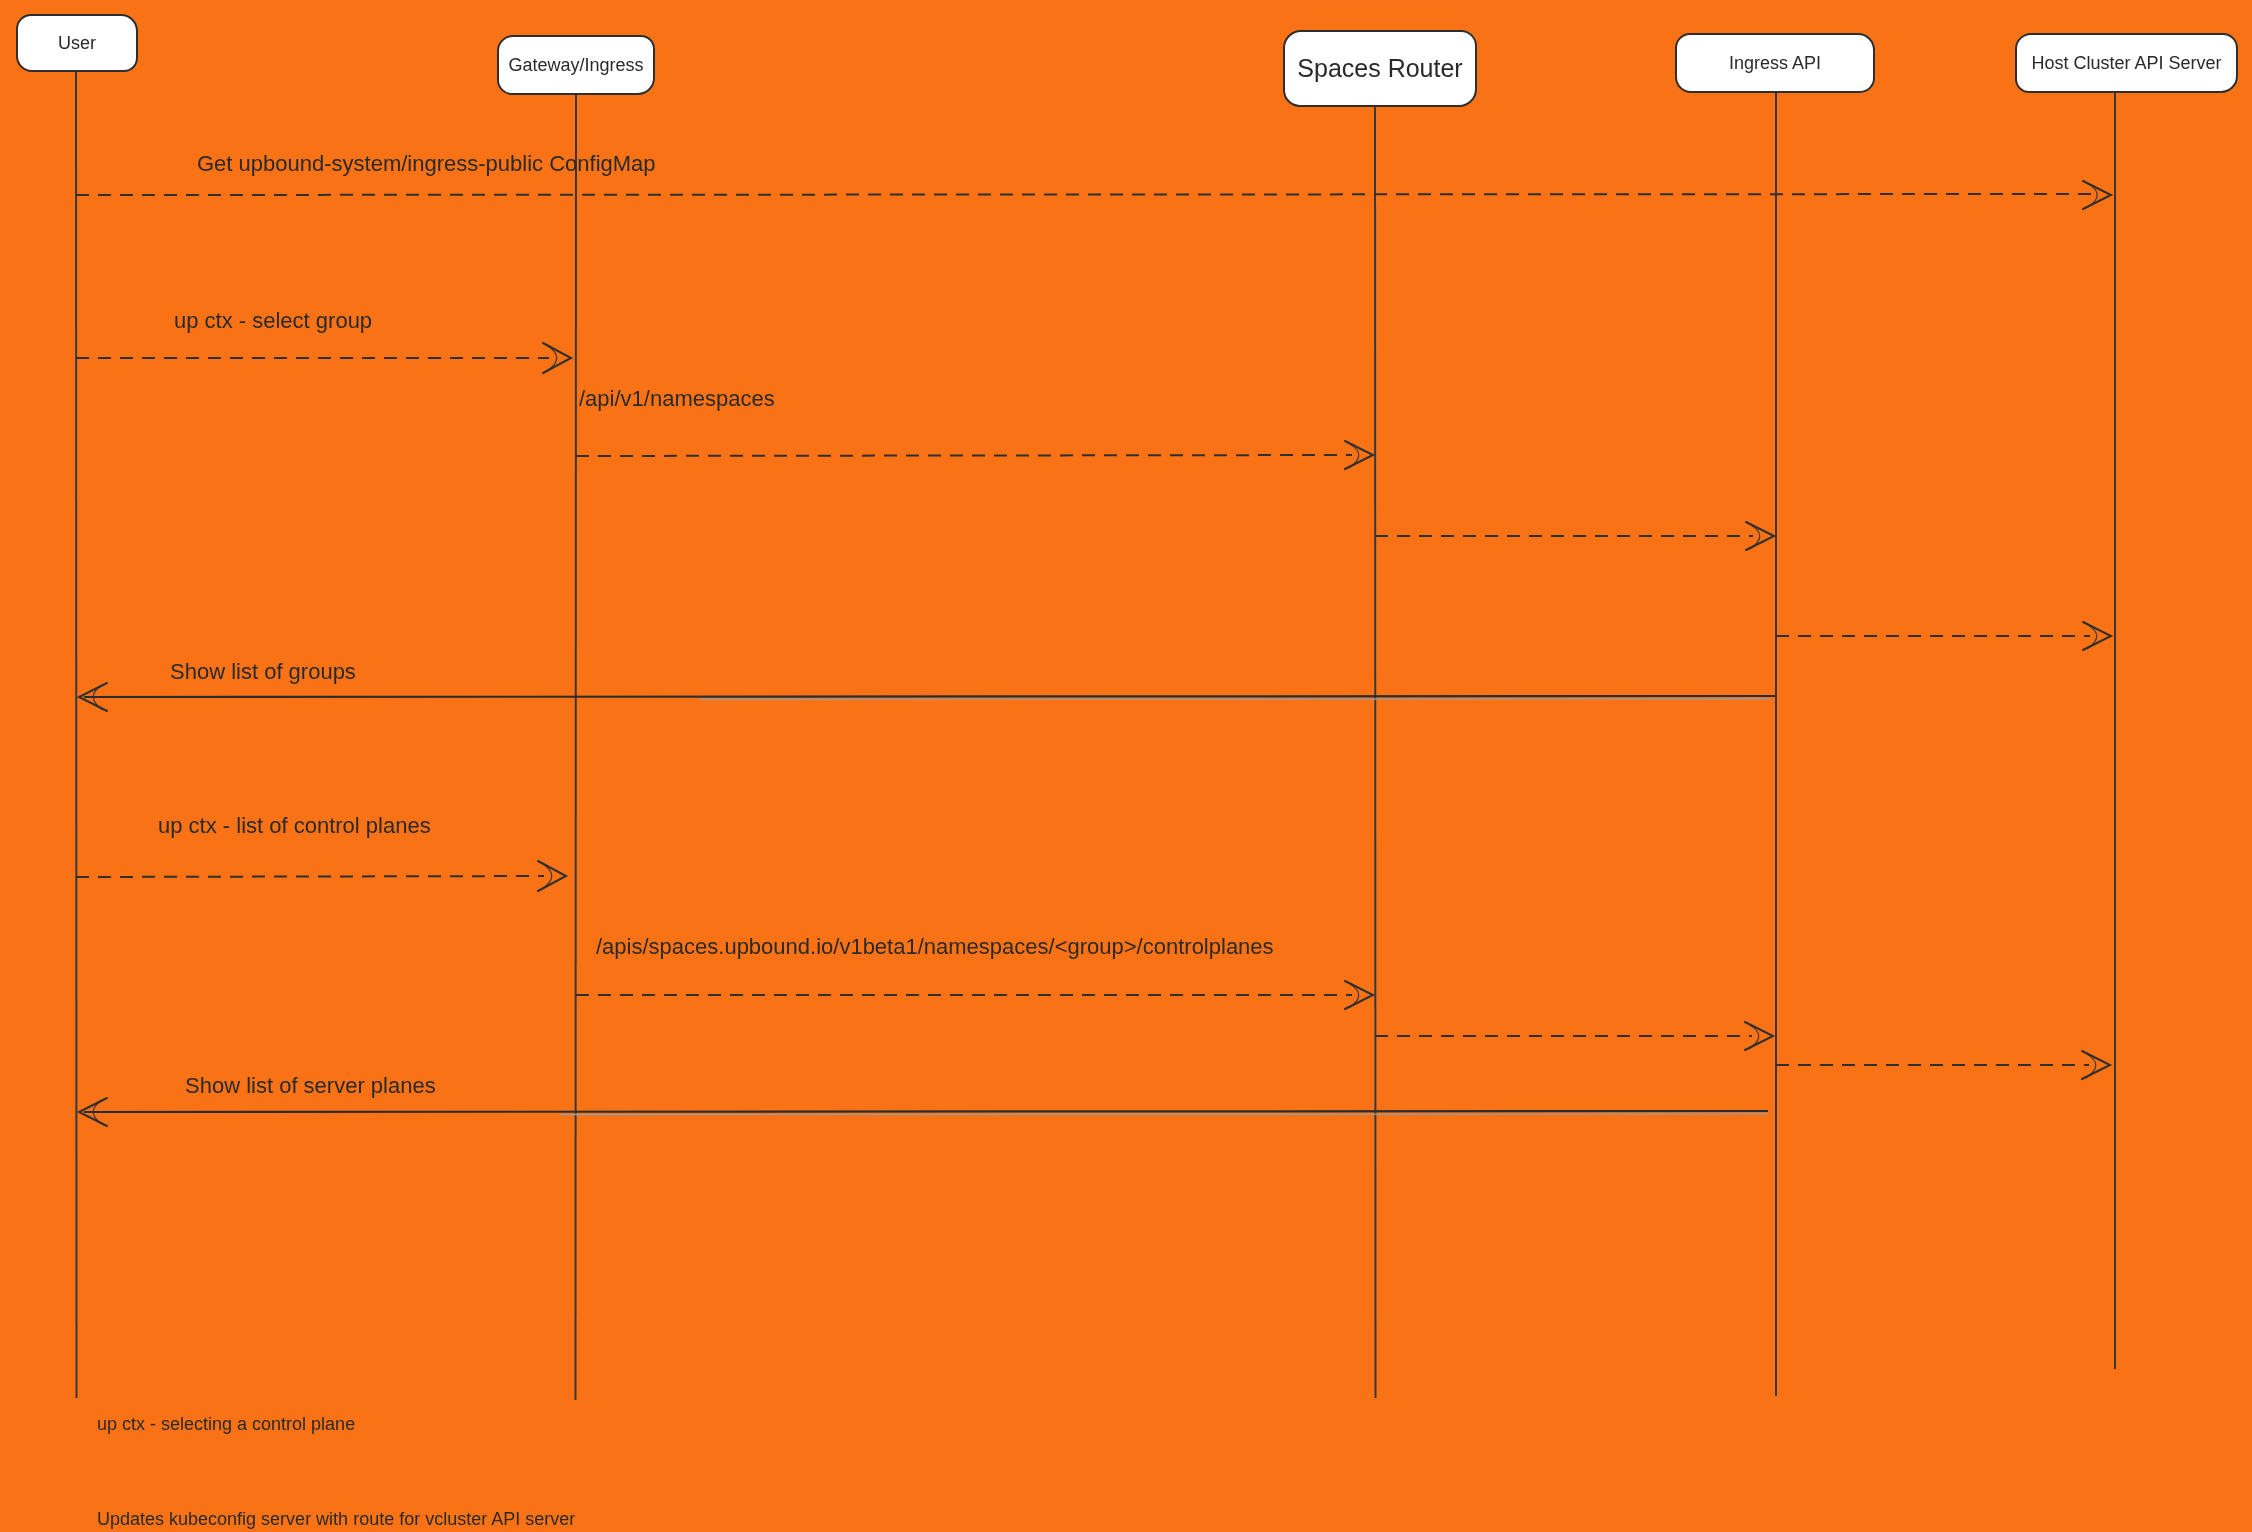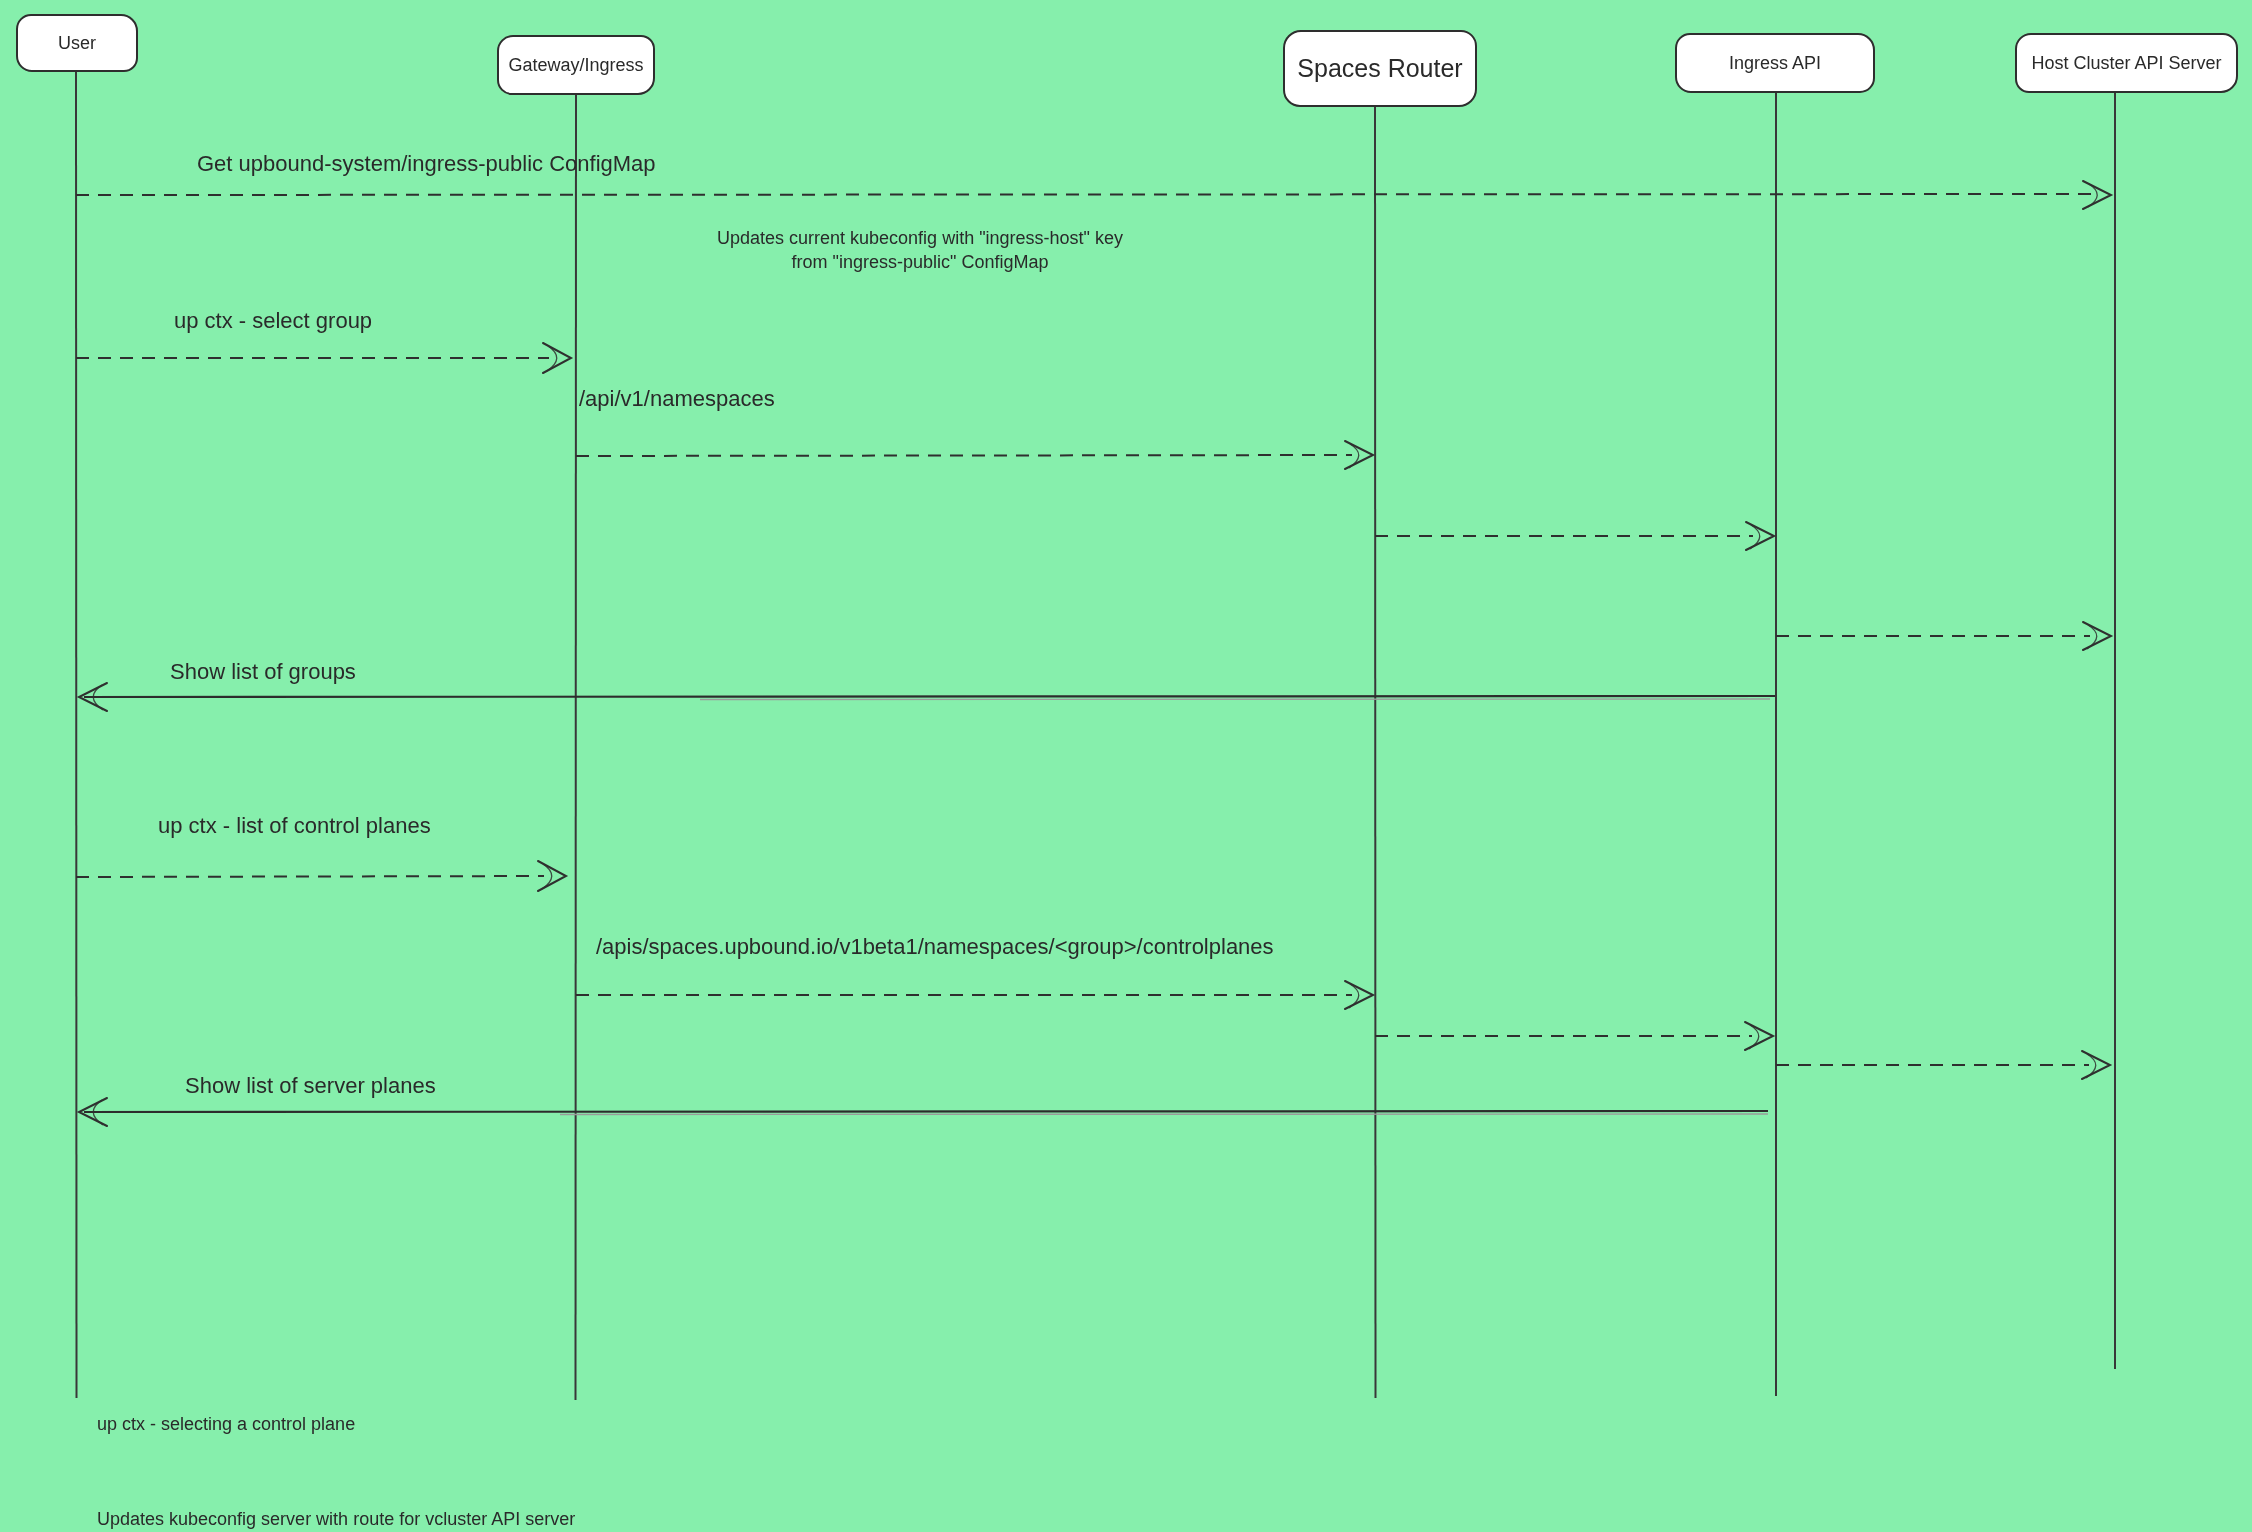--- a/index.html
+++ b/index.html
@@ -1,20 +1,20 @@
 <!DOCTYPE html>
 <html><head>
 <meta charset="utf-8">
 <style>
   html, body { margin: 0; padding: 0; background: #ffffff; }
   #canvas {
     position: relative;
     width: 2252px;
     height: 1532px;
-    background: #86efac;
+    background: #f97316;
     font-family: "Liberation Sans", sans-serif;
     color: #232323;
     overflow: hidden;
   }
   svg.lines {
     position: absolute;
     inset: 0;
     width: 2252px;
     height: 1532px;
   }
@@ -163,22 +163,20 @@
   <div class="actor" style="left:1675px; top:33px; width:200px; height:60px; border-radius:15px 17px 15px 16px;">
     <span class="lbl">Ingress API</span>
   </div>
 
   <div class="actor" style="left:2015px; top:33px; width:223px; height:60px; border-radius:16px 15px 17px 14px;">
     <span class="lbl">Host Cluster API Server</span>
   </div>
 
   <div class="msg-label" style="left:197px; top:152px;">Get upbound-system/ingress-public ConfigMap</div>
 
-  <div class="note-center" style="left:710px; top:226px; width:420px;">Updates current kubeconfig with "ingress-host" key
-from "ingress-public" ConfigMap</div>
 
   <div class="msg-label" style="left:174px; top:309px;">up ctx - select group</div>
 
   <div class="msg-label" style="left:579px; top:387px;">/api/v1/namespaces</div>
 
   <div class="msg-label" style="left:170px; top:660px;">Show list of groups</div>
 
   <div class="msg-label" style="left:158px; top:814px;">up ctx - list of control planes</div>
 
   <div class="msg-label" style="left:596px; top:935px;">/apis/spaces.upbound.io/v1beta1/namespaces/&lt;group&gt;/controlplanes</div>

